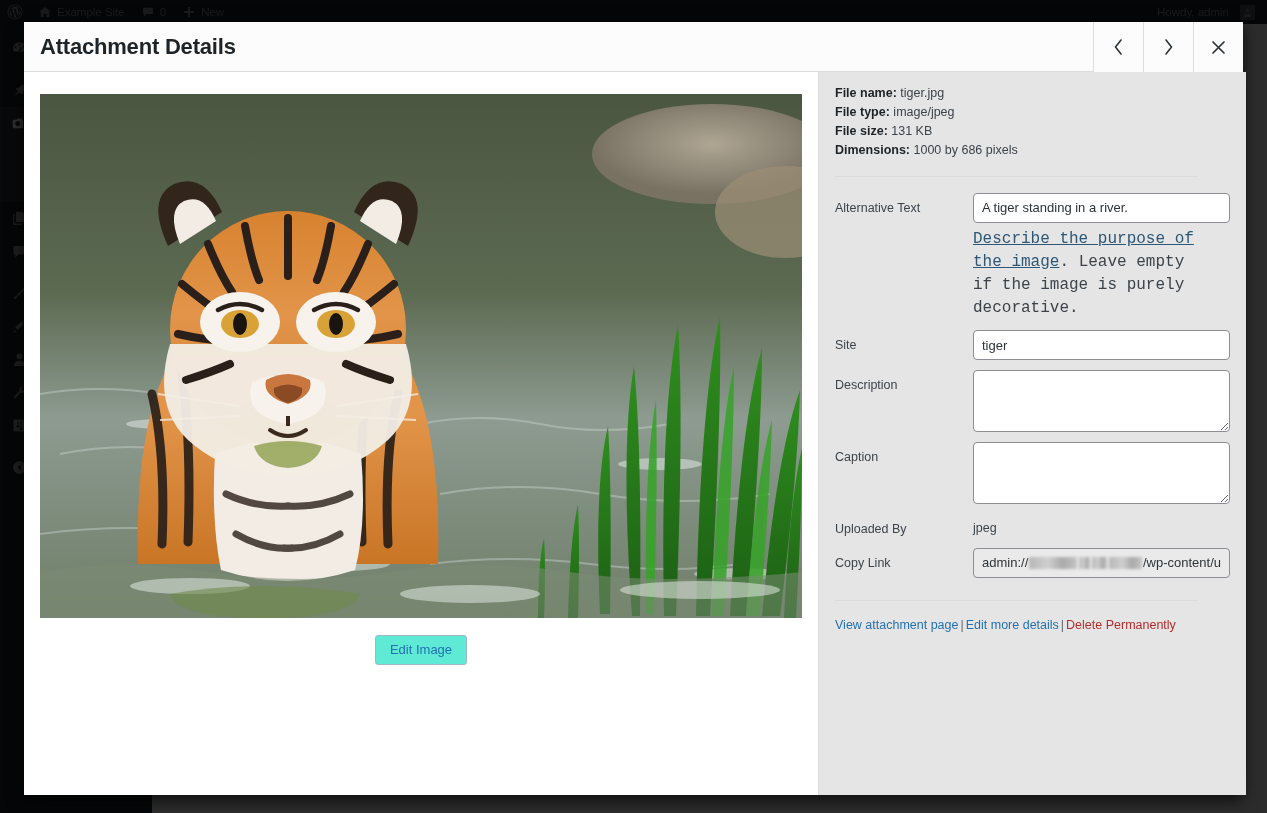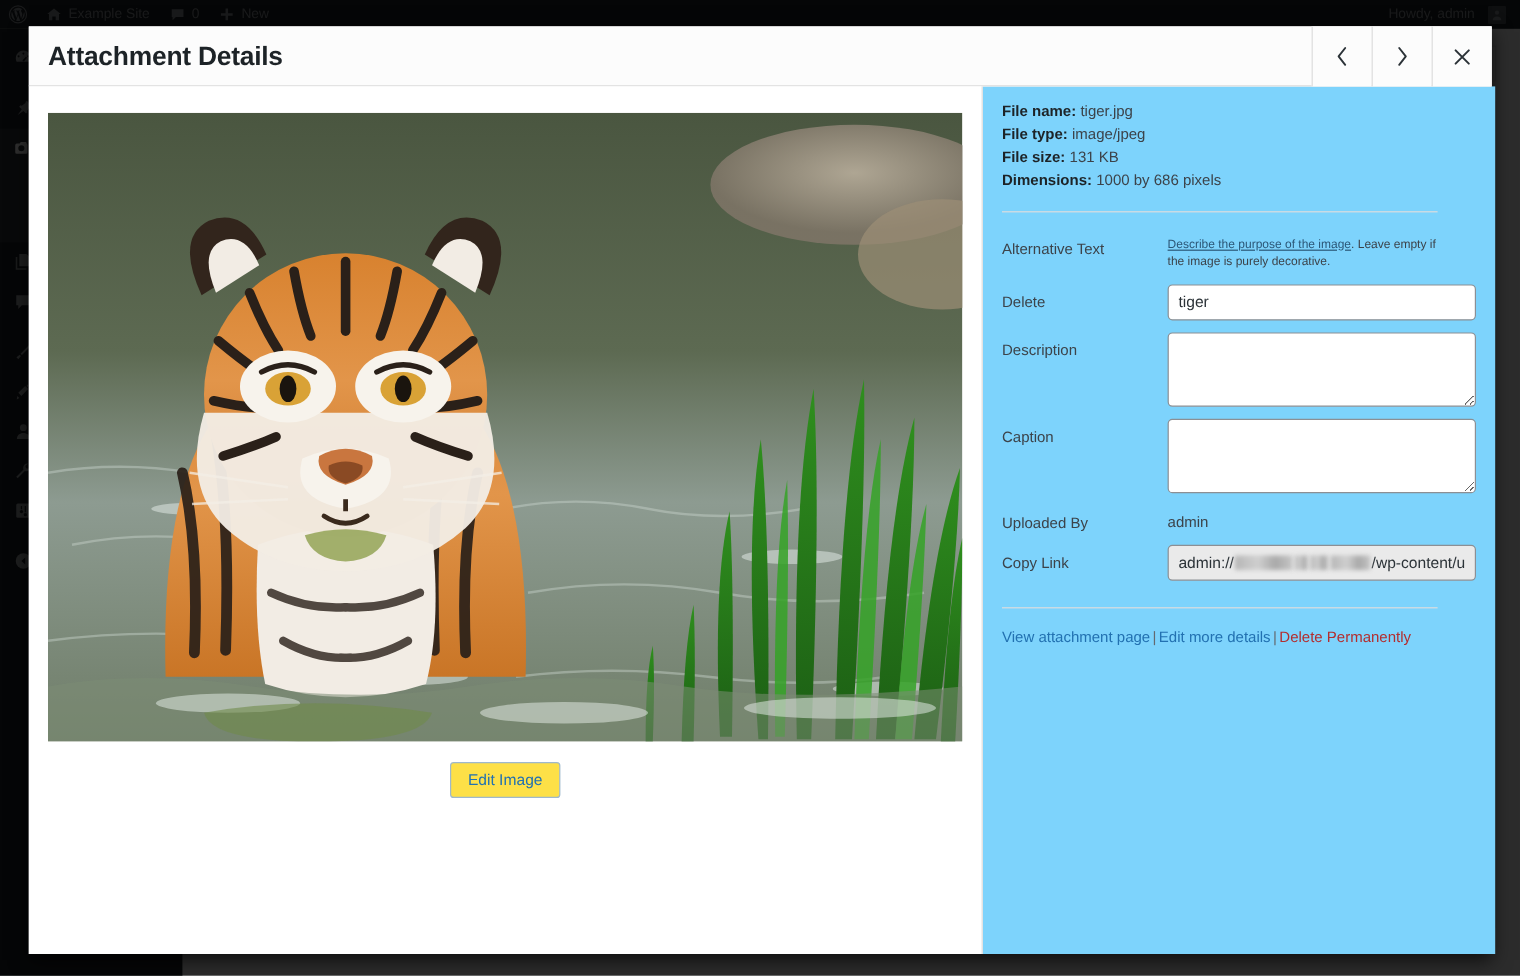--- a/index.html
+++ b/index.html
@@ -98,28 +98,28 @@
   
   .attachment-media {
     flex: 1 1 auto; background: #fff; position: relative;
     border-right: 1px solid #ddd; padding: 22px 16px;
     display: flex; flex-direction: column; align-items: center;
   }
   .thumb-wrap { width: 762px; height: 524px; position: relative; }
   .thumb-img { width: 100%; height: 100%; display: block; }
   .edit-btn {
     margin-top: 17px;
-    background: #fde047; color: #2271b1; border: 1px solid #9eb8cd;
+    background: #5eead4; color: #2271b1; border: 1px solid #9eb8cd;
     border-radius: 3px; font-size: 13px; padding: 7px 14px; cursor: pointer;
     font-family: "Liberation Sans", sans-serif; line-height: 1.1;
   }
 
   
   .attachment-info {
-    flex: 0 0 427px; background: #7dd3fc; padding: 12px 16px 12px 16px;
+    flex: 0 0 427px; background: #e5e5e5; padding: 12px 16px 12px 16px;
     font-size: 12.5px; color: #3c434a; overflow: hidden;
   }
   .meta-list { line-height: 1.45; margin: 0 0 0 0; padding: 0 0 0 0; }
   .meta-row { margin: 0 0 1px 0; color: #3c434a; font-size: 12.5px; }
   .meta-row strong { font-weight: 700; color: #1d2327; }
   .hr {
     border: 0; border-top: 1px solid #dcdcde;
     margin: 16px 32px 16px 0;
   }
 
@@ -137,22 +137,23 @@
     font-family: "Liberation Sans", sans-serif; font-size: 13px; color: #2c3338;
     outline: none;
   }
   .txt-area {
     width: 100%; height: 62px; padding: 5px 8px;
     border: 1px solid #8c8f94; border-radius: 4px; background: #fff;
     font-family: "Liberation Sans", sans-serif; font-size: 13px; color: #2c3338;
     resize: vertical; outline: none; display: block;
   }
   .help-text {
-    font-size: 10px; color: #3c434a; line-height: 1.45; margin-top: 5px;
+    font-size: 16px; color: #3c434a; line-height: 1.45; margin-top: 5px;
     max-width: 240px;
+    font-family: Liberation Mono, monospace;
   }
   .help-text a { color: #2c5777; text-decoration: underline; }
   .readonly-val {
     padding-top: 7px; font-size: 12.5px; color: #3c434a;
   }
   .copy-input {
     width: 100%; height: 30px; padding: 3px 8px;
     border: 1px solid #8c8f94; border-radius: 4px; background: #eaeaea;
     font-family: "Liberation Sans", sans-serif; font-size: 13px; color: #2c3338;
     outline: none; white-space: nowrap; overflow: hidden;
@@ -516,28 +517,29 @@
           <strong>Dimensions:</strong>
           <span>1000 by 686 pixels</span>
         </div>
       </div>
 
       <hr class="hr">
 
       <div class="field-row">
         <div class="field-label">Alternative Text</div>
         <div class="field-ctl">
+          <input class="txt-input" type="text" value="A tiger standing in a river." style="">
           <div class="help-text">
             <a href="#">Describe the purpose of the image</a><span>. Leave empty if the image is purely decorative.</span>
           </div>
         </div>
       </div>
 
       <div class="field-row">
-        <div class="field-label">Delete</div>
+        <div class="field-label">Site</div>
         <div class="field-ctl">
           <input class="txt-input" type="text" value="tiger" style="">
         </div>
       </div>
 
       <div class="field-row">
         <div class="field-label">Description</div>
         <div class="field-ctl">
           <textarea class="txt-area" style=""></textarea>
         </div>
@@ -546,21 +548,21 @@
       <div class="field-row">
         <div class="field-label">Caption</div>
         <div class="field-ctl">
           <textarea class="txt-area" style=""></textarea>
         </div>
       </div>
 
       <div class="field-row">
         <div class="field-label">Uploaded By</div>
         <div class="field-ctl">
-          <div class="readonly-val">admin</div>
+          <div class="readonly-val">jpeg</div>
         </div>
       </div>
 
       <div class="field-row">
         <div class="field-label">Copy Link</div>
         <div class="field-ctl">
           <div class="copy-input">
             <span>admin://</span>
               <span class="redacted" style="width:56px"></span>
               <span class="redacted" style="width:12px"></span>

